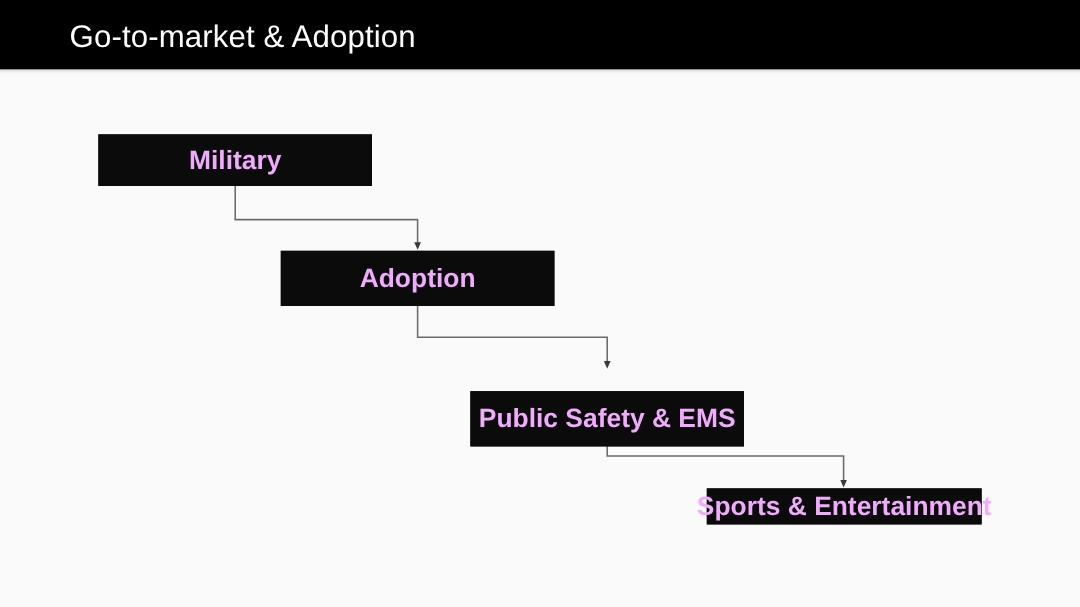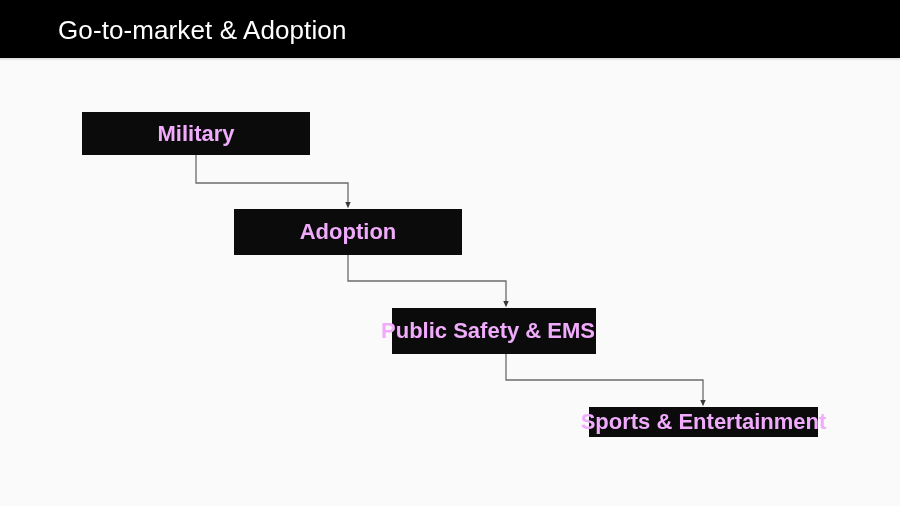--- a/index.html
+++ b/index.html
@@ -106,21 +106,21 @@
     </svg>
 
     <div class="node" style="left:82px; top:54px; width:228px; height:43px;">
       <span>Military</span>
     </div>
 
     <div class="node" style="left:234px; top:151px; width:228px; height:46px;">
       <span>Adoption</span>
     </div>
 
-    <div class="node" style="left:392px; top:250px; width:204px; height:46px;justify-content:flex-end;">
+    <div class="node" style="left:392px; top:268px; width:228px; height:46px;">
       <span>Public Safety &amp; EMS</span>
     </div>
 
     <div class="node" style="left:589px; top:349px; width:229px; height:30px;">
       <span>Sports &amp; Entertainment</span>
     </div>
 
   </div>
 </div>
 

